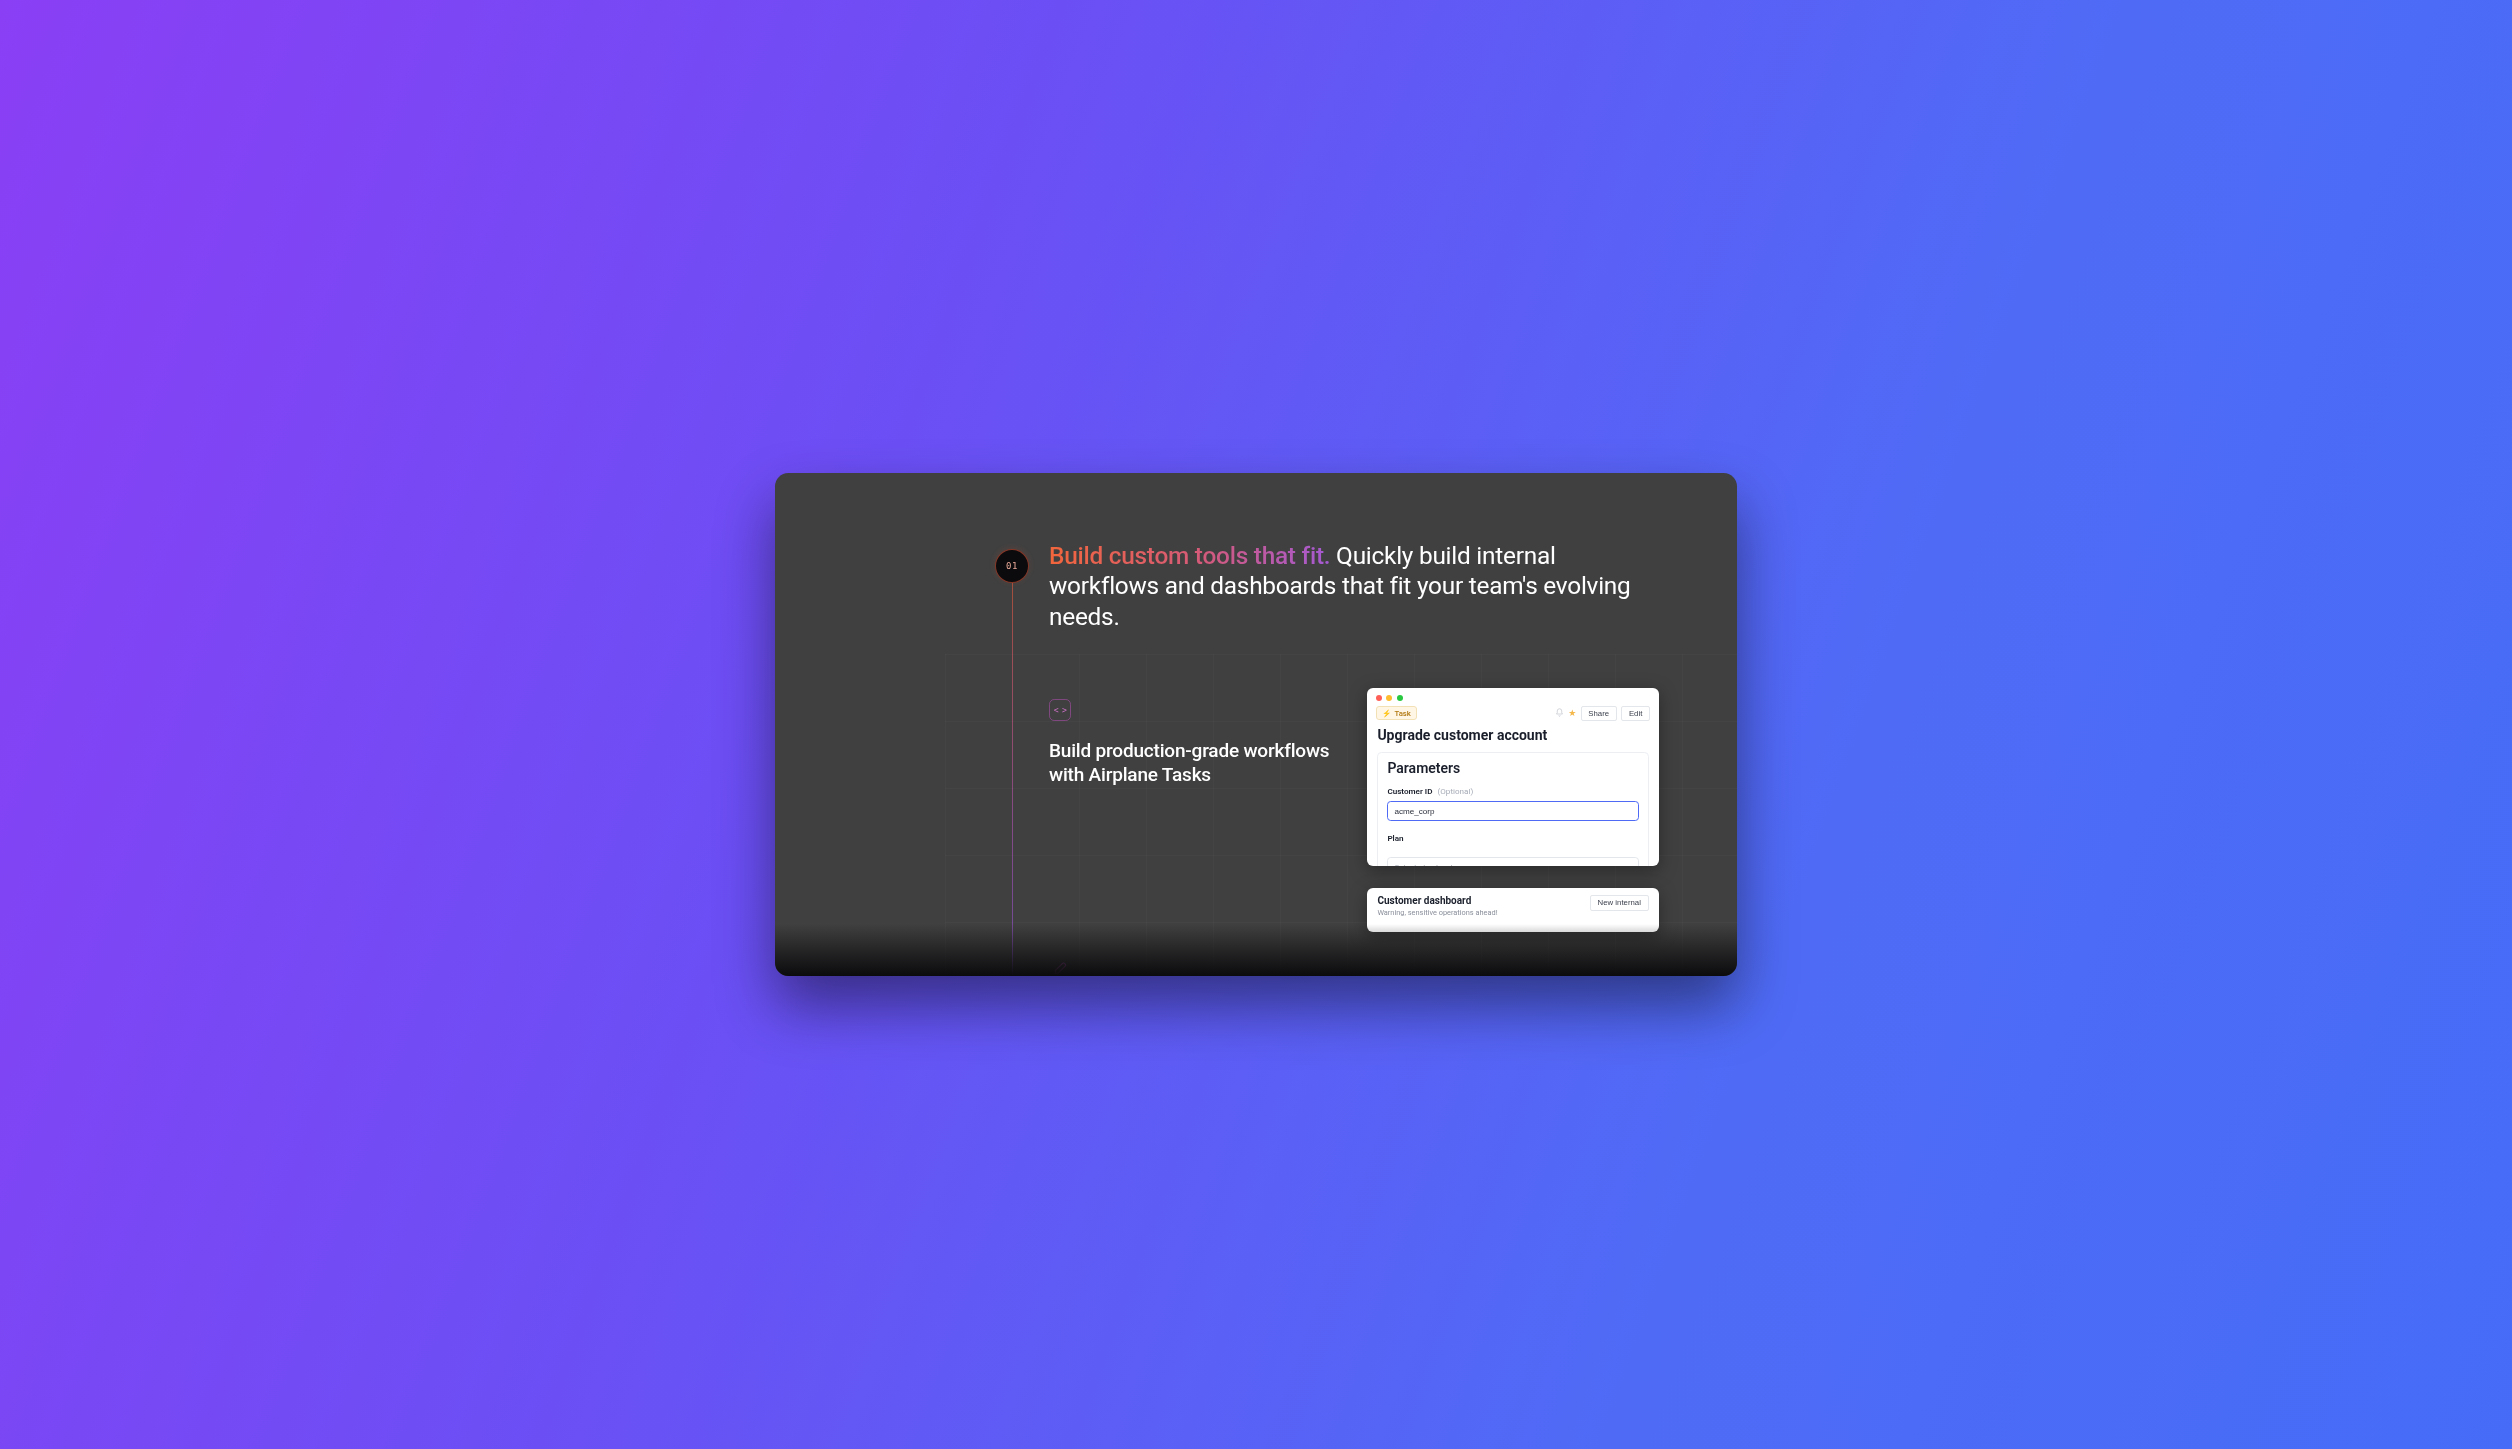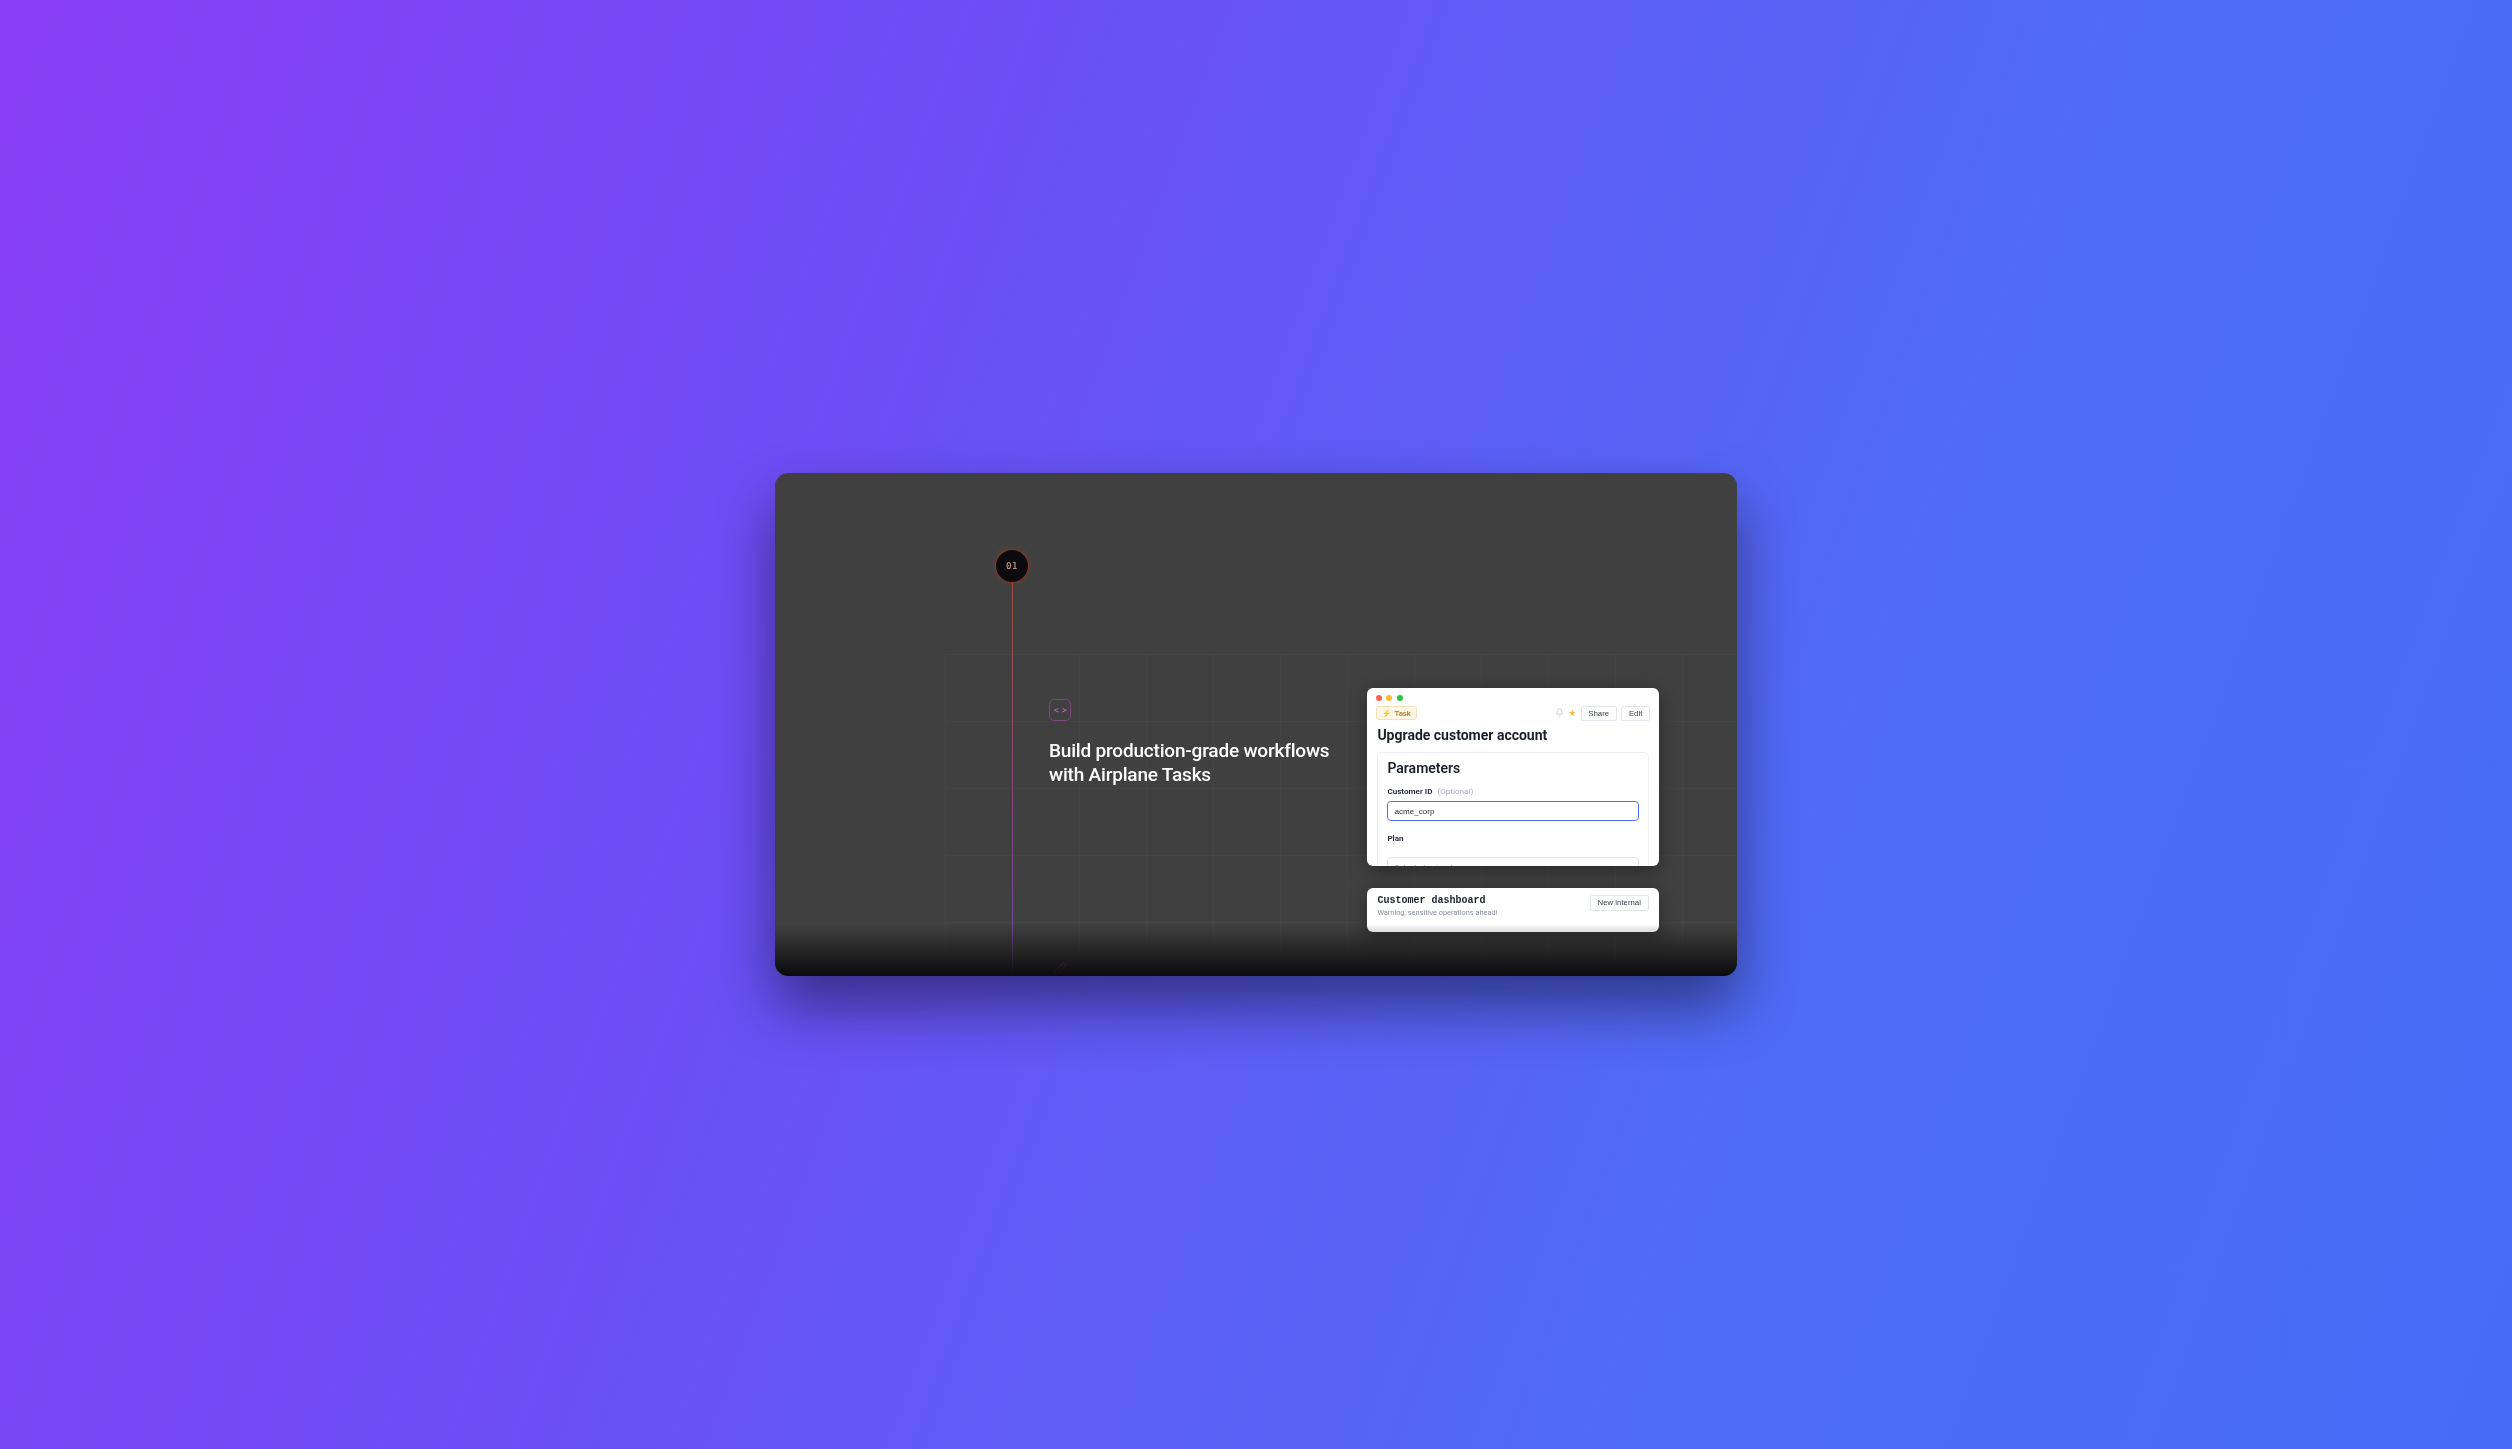--- a/index.html
+++ b/index.html
@@ -266,21 +266,20 @@
     height: 44px;
     padding: 7.4px 10.4px 0 10.4px;
     display: flex;
     justify-content: space-between;
     align-items: flex-start;
   }
   .dash-left .dash-title {
     font-size: 10px;
     font-weight: 700;
     color: #1a1f2b;
-    font-family: Liberation Mono, monospace;
   }
   .dash-left .dash-sub {
     font-size: 7.4px;
     color: #8a8f9a;
     margin-top: 1.5px;
   }
 
   
   .fade {
     position: absolute;
@@ -295,20 +294,23 @@
 
 <div class="card">
   <div class="gridlines"></div>
   <div class="vline"></div>
 
   <div class="badge-glow"></div>
   <div class="step-badge">
     <span>01</span>
   </div>
 
+  <div class="headline">
+    <span class="accent">Build custom tools that fit.</span><span> Quickly build internal workflows and dashboards that fit your team's evolving needs.</span>
+  </div>
 
   <div class="feature">
     <div class="icon-box">
       <span>&lt; &gt;</span>
     </div>
     <div class="feature-title">Build production-grade workflows with Airplane Tasks</div>
   </div>
 
   <div class="pen-icon">
     <svg viewBox="0 0 24 24" fill="none" stroke="currentColor" stroke-width="1.5" stroke-linecap="round" stroke-linejoin="round">

